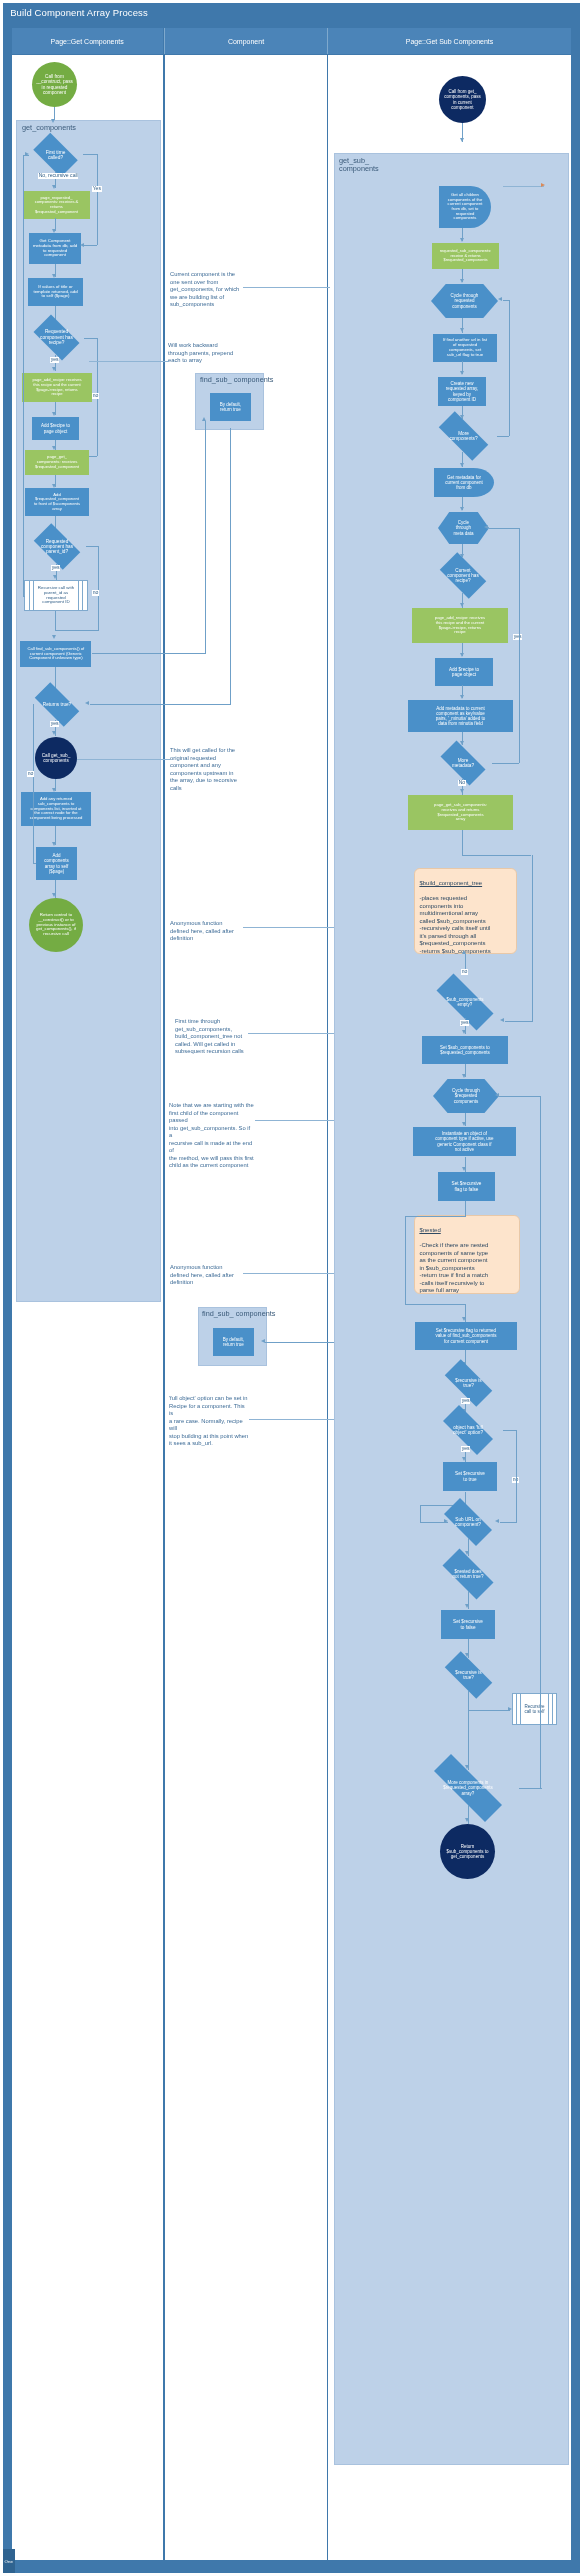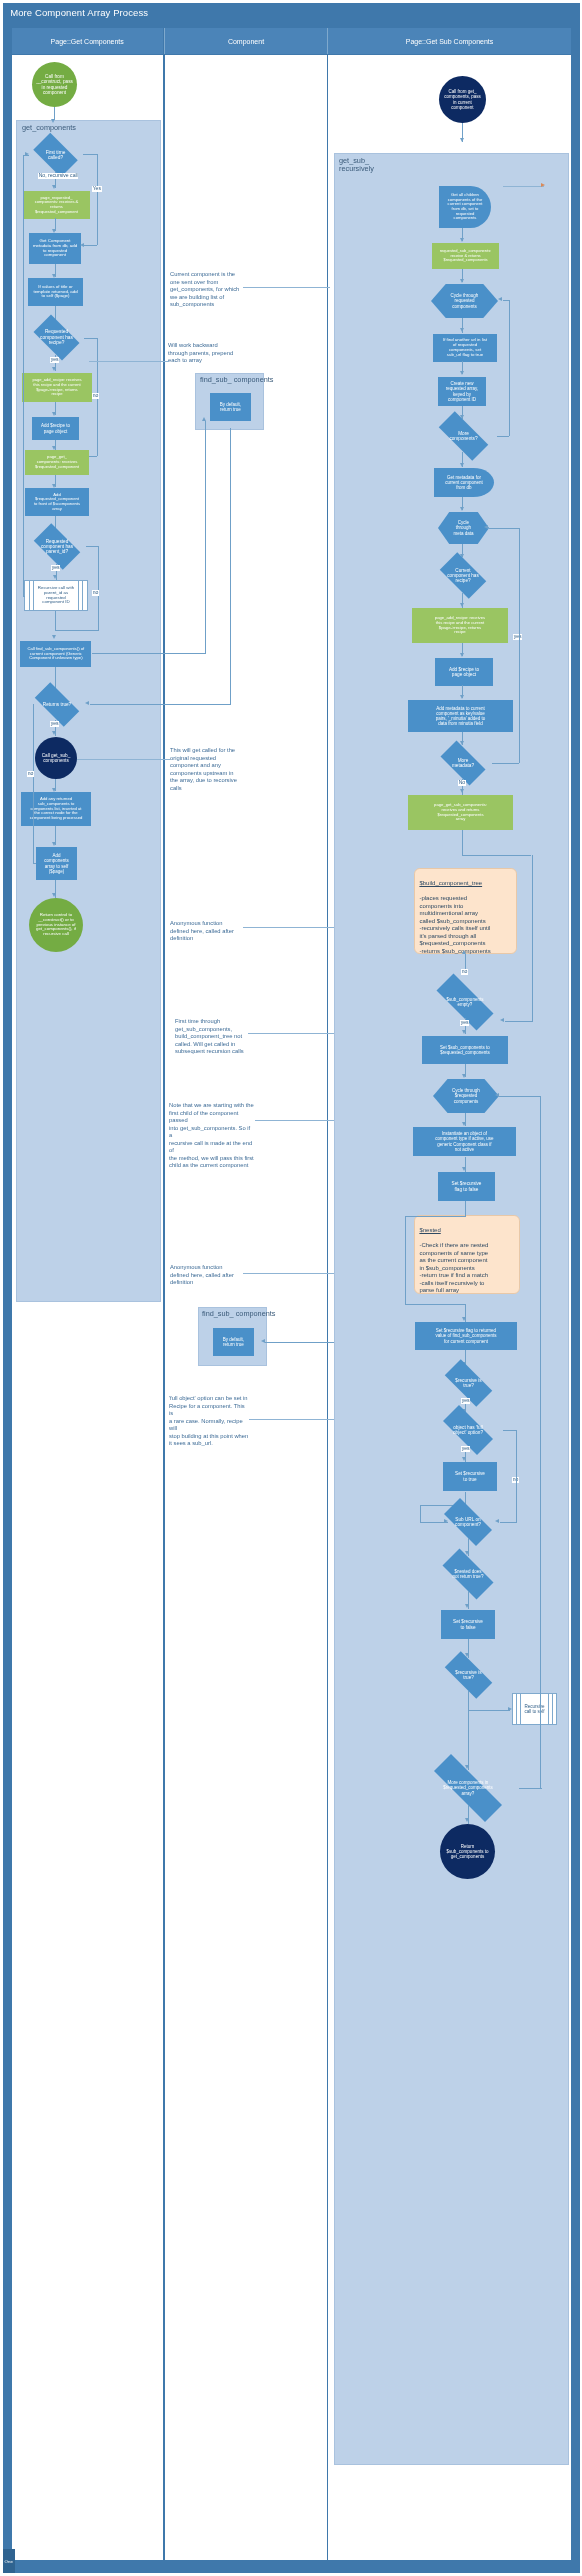--- a/index.html
+++ b/index.html
@@ -64,21 +64,21 @@
 
   
   #tab{position:absolute;left:2.9px;top:2549px;width:11.7px;height:24px;background:#2f6390;color:#fff;font-size:4.4px;
        display:flex;align-items:center;justify-content:center;}
 </style>
 </head>
 <body>
 
 <div id="frame"></div>
 
-<div id="title">More Component Array Process</div>
+<div id="title">Build Component Array Process</div>
 
 <div class="colhead c1">
   <span>Page::Get Components</span>
 </div>
 <div class="colhead c2">
   <span>Component</span>
 </div>
 <div class="colhead c3">
   <span>Page::Get Sub Components</span>
 </div>
@@ -316,21 +316,21 @@
 
 <div class="anno" style="left:169px;top:1395px;width:80px;">'full object' option can be set in
 Recipe for a component.  This is
 a rare case.  Normally, recipe will
 stop building at this point when
 it sees a sub_url.</div>
 <div class="ln lnthin lnh" style="left:249px;top:1419px;width:96px;"></div>
 
 <div class="group" style="left:334px;top:153px;width:233px;height:2310px;"></div>
 <div class="group-label" style="left:339px;top:157px;white-space:pre-line;">get_sub_
-recursively</div>
+components</div>
 
 <div class="node circle-navy" style="left:439px;top:76px;width:47px;height:47px;font-size:4.5px;white-space:pre-line;">Call from get_
 components, pass
 in current
 component</div>
 <div class="ln lnv" style="left:462px;top:123px;height:19px;"></div>
 <div class="arw arw-d" style="left:460px;top:138px;"></div>
 
 <div class="node" style="left:439px;top:186px;width:52px;height:42px;font-size:4.2px;white-space:pre-line;">
   <div class="dbshape"></div>

